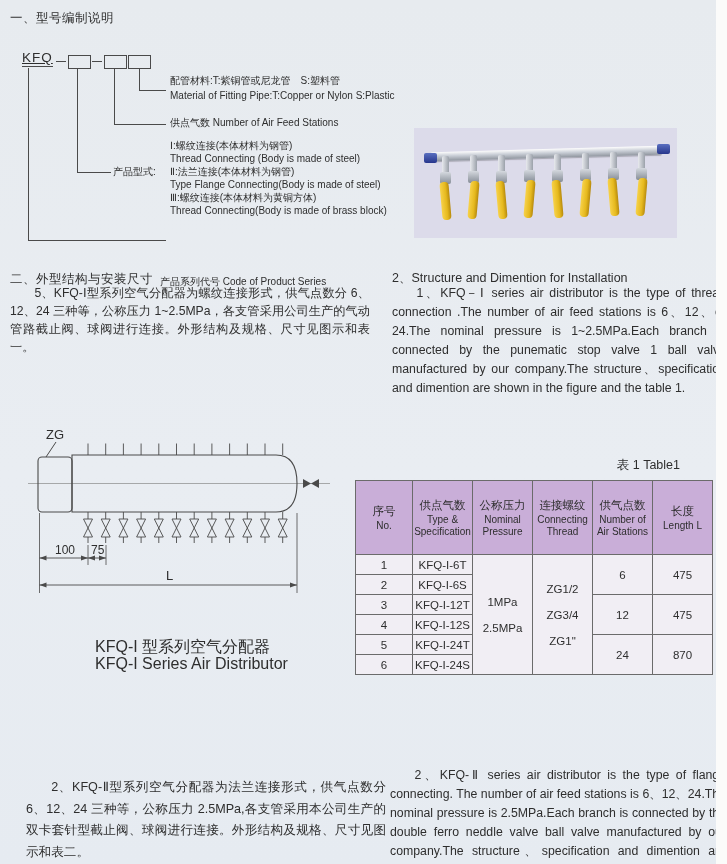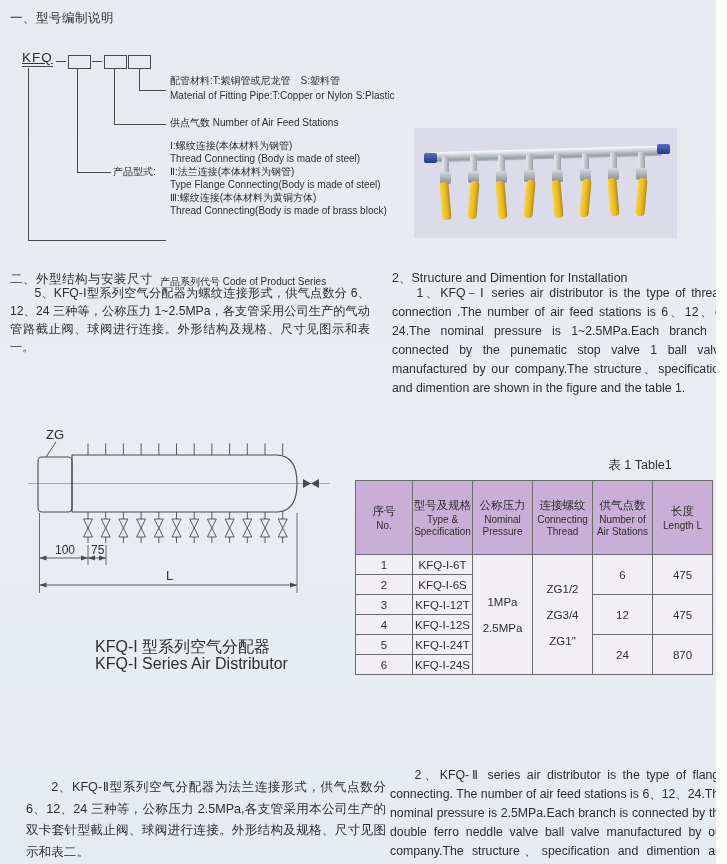--- a/index.html
+++ b/index.html
@@ -221,39 +221,39 @@
 
     <line x1="39.5" y1="170" x2="297" y2="170" stroke="#4a4a4a" stroke-width="0.9"></line>
     <polygon points="39.5,170 46.5,167.5 46.5,172.5" fill="#4a4a4a"></polygon>
     <polygon points="297,170 290,167.5 290,172.5" fill="#4a4a4a"></polygon>
     <text x="166" y="165" font-size="13">L</text>
   </svg>
 
   <div class="abs cap-text" style="left:95px; top:638px;">KFQ-I 型系列空气分配器</div>
   <div class="abs cap-text" style="left:95px; top:655px;">KFQ-I Series Air Distributor</div>
 
-  <div class="abs" style="left:564px; top:457px; width:152px; text-align:center; font-size:12.5px;">表 1 Table1</div>
+  <div class="abs" style="left:528px; top:457px; width:152px; text-align:right; font-size:12.5px;">表 1 Table1</div>
 
   <table id="table1" class="abs" style="left:355px; top:480px;">
     <colgroup>
         <col style="width:57px">
         <col style="width:60px">
         <col style="width:60px">
         <col style="width:60px">
         <col style="width:60px">
         <col style="width:60px">
       </colgroup>
     <thead>
       <tr>
         <th>
             <div class="th-cn">序号</div>
             <div class="th-en">No.</div>
           </th>
         <th>
-            <div class="th-cn">型号及规格</div>
+            <div class="th-cn">供点气数</div>
             <div class="th-en">Type &amp; Specification</div>
           </th>
         <th>
             <div class="th-cn">公称压力</div>
             <div class="th-en">Nominal Pressure</div>
           </th>
         <th>
             <div class="th-cn">连接螺纹</div>
             <div class="th-en">Connecting Thread</div>
           </th>

